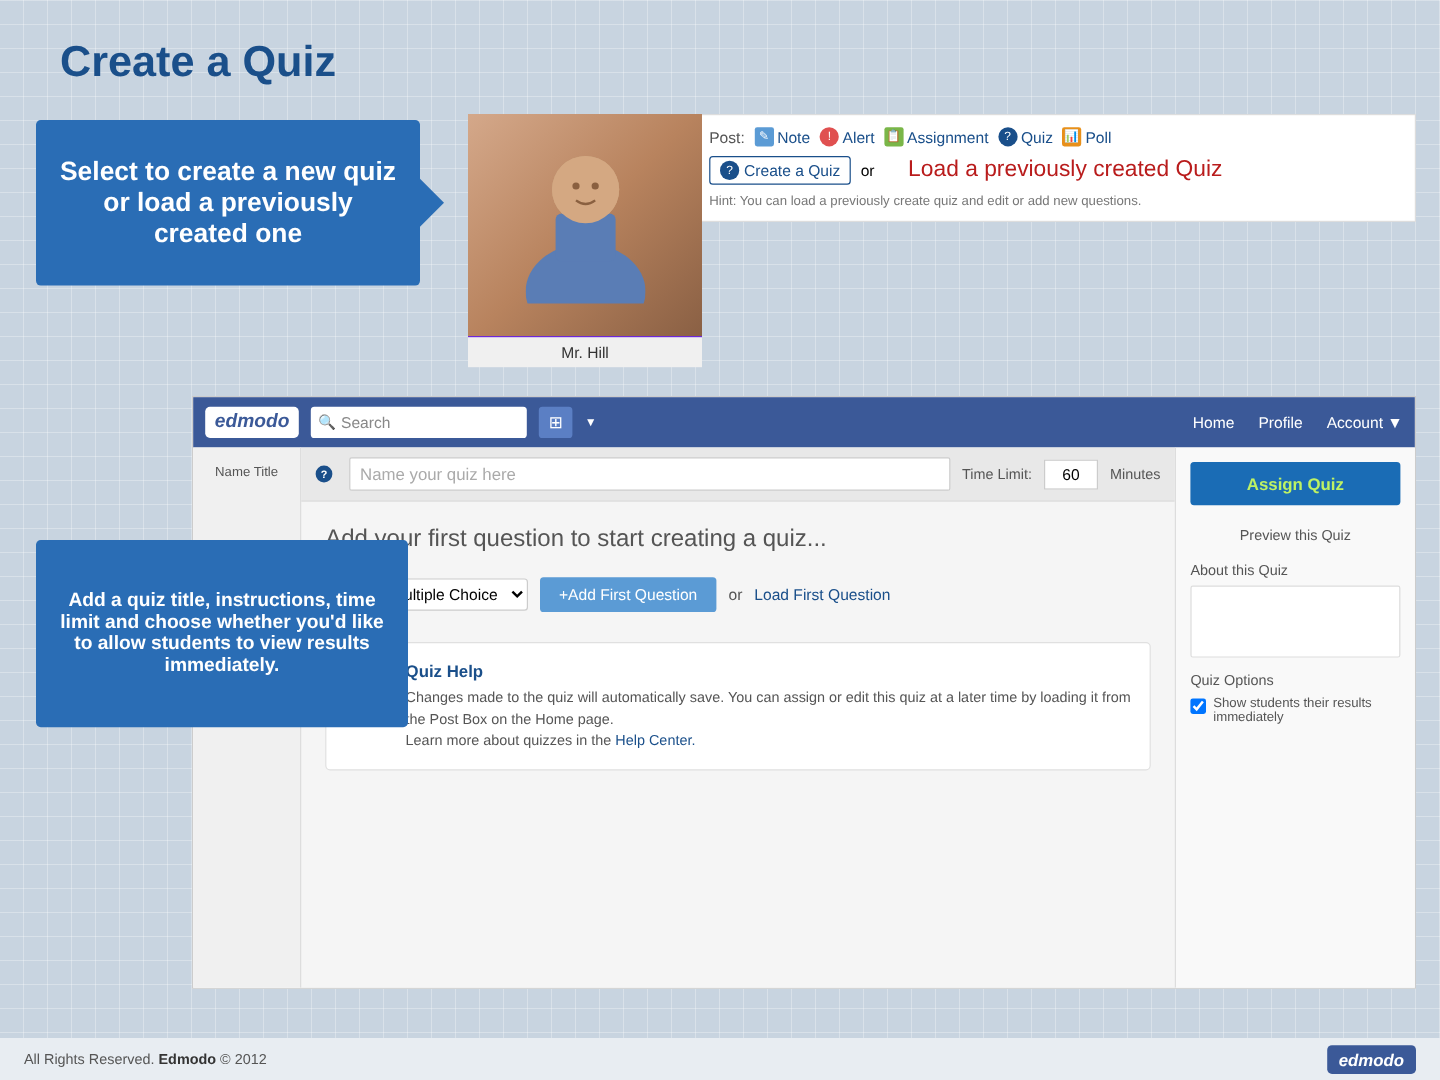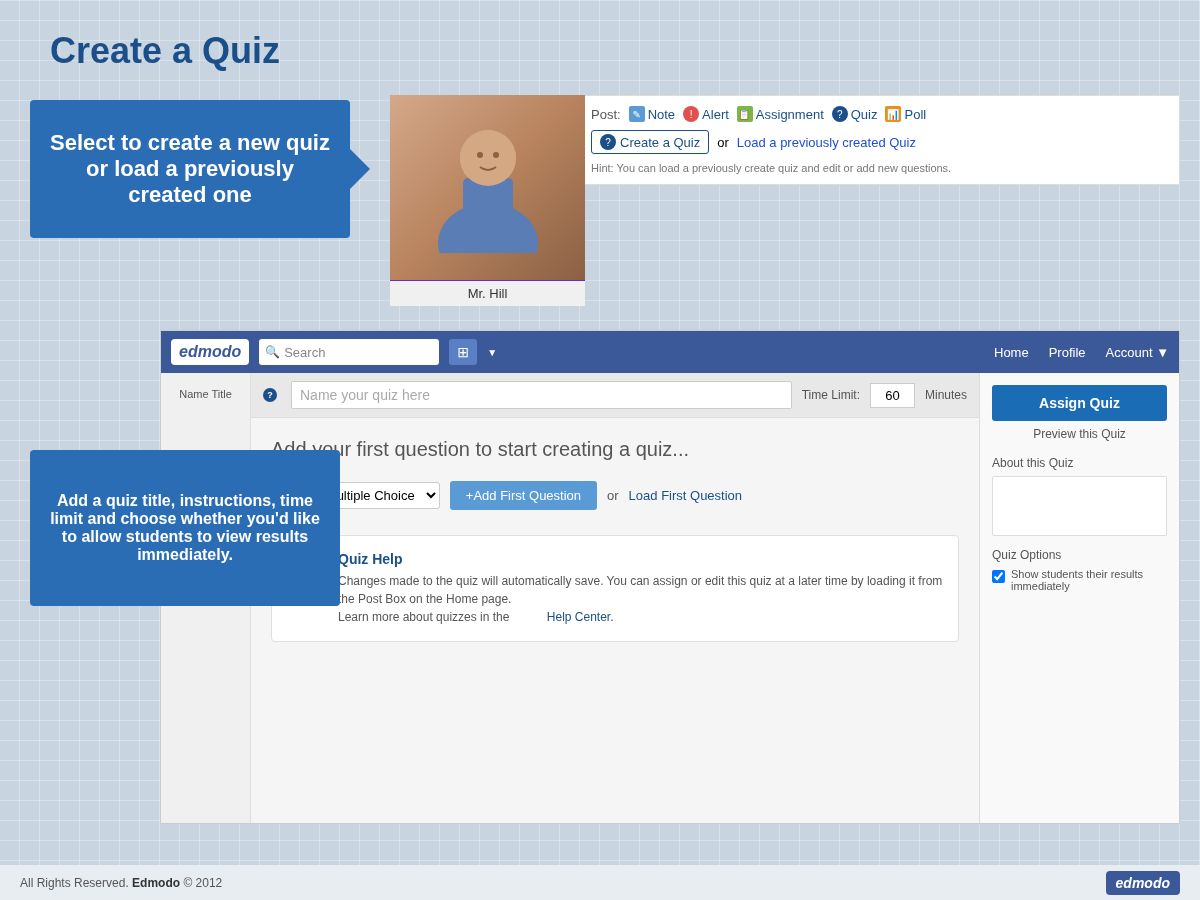--- a/index.html
+++ b/index.html
@@ -184,23 +184,24 @@
       gap: 4px;
       background: white;
       border: 1px solid #1a4f8a;
       border-radius: 3px;
       padding: 3px 8px;
       color: #1a4f8a;
       font-size: 13px;
       cursor: pointer;
     }
     .load-quiz-link {
-      color: #1d4ed8;
-      font-size: 13px;
+      color: #b91c1c;
+      font-size: 19px;
       text-decoration: none;
+      margin-left: 20px;
     }
     .hint-text {
       font-size: 11px;
       color: #777;
     }
 
     
     .main-screenshot {
       position: absolute;
       top: 330px;
@@ -405,41 +406,40 @@
       color: #1a4f8a;
       margin-bottom: 5px;
     }
     .quiz-help-text {
       font-size: 12px;
       color: #555;
       line-height: 1.5;
     }
     .help-center-link {
       color: #1a4f8a;
-      margin-left: 34px;
     }
 
     
     .quiz-right-panel {
       width: 200px;
       background: #f9f9f9;
       border-left: 1px solid #ddd;
       padding: 12px;
     }
     .assign-quiz-btn {
       background: #1a6cb5;
-      color: #ffffff;
+      color: #bef264;
       border: none;
       width: 100%;
       padding: 10px;
       font-size: 14px;
       font-weight: bold;
       border-radius: 3px;
       cursor: pointer;
-      margin-bottom: 6px;
+      margin-bottom: 18px;
     }
     .preview-link {
       display: block;
       text-align: center;
       font-size: 12px;
       color: #555;
       margin-bottom: 15px;
     }
     .about-quiz-title {
       font-size: 12px;

